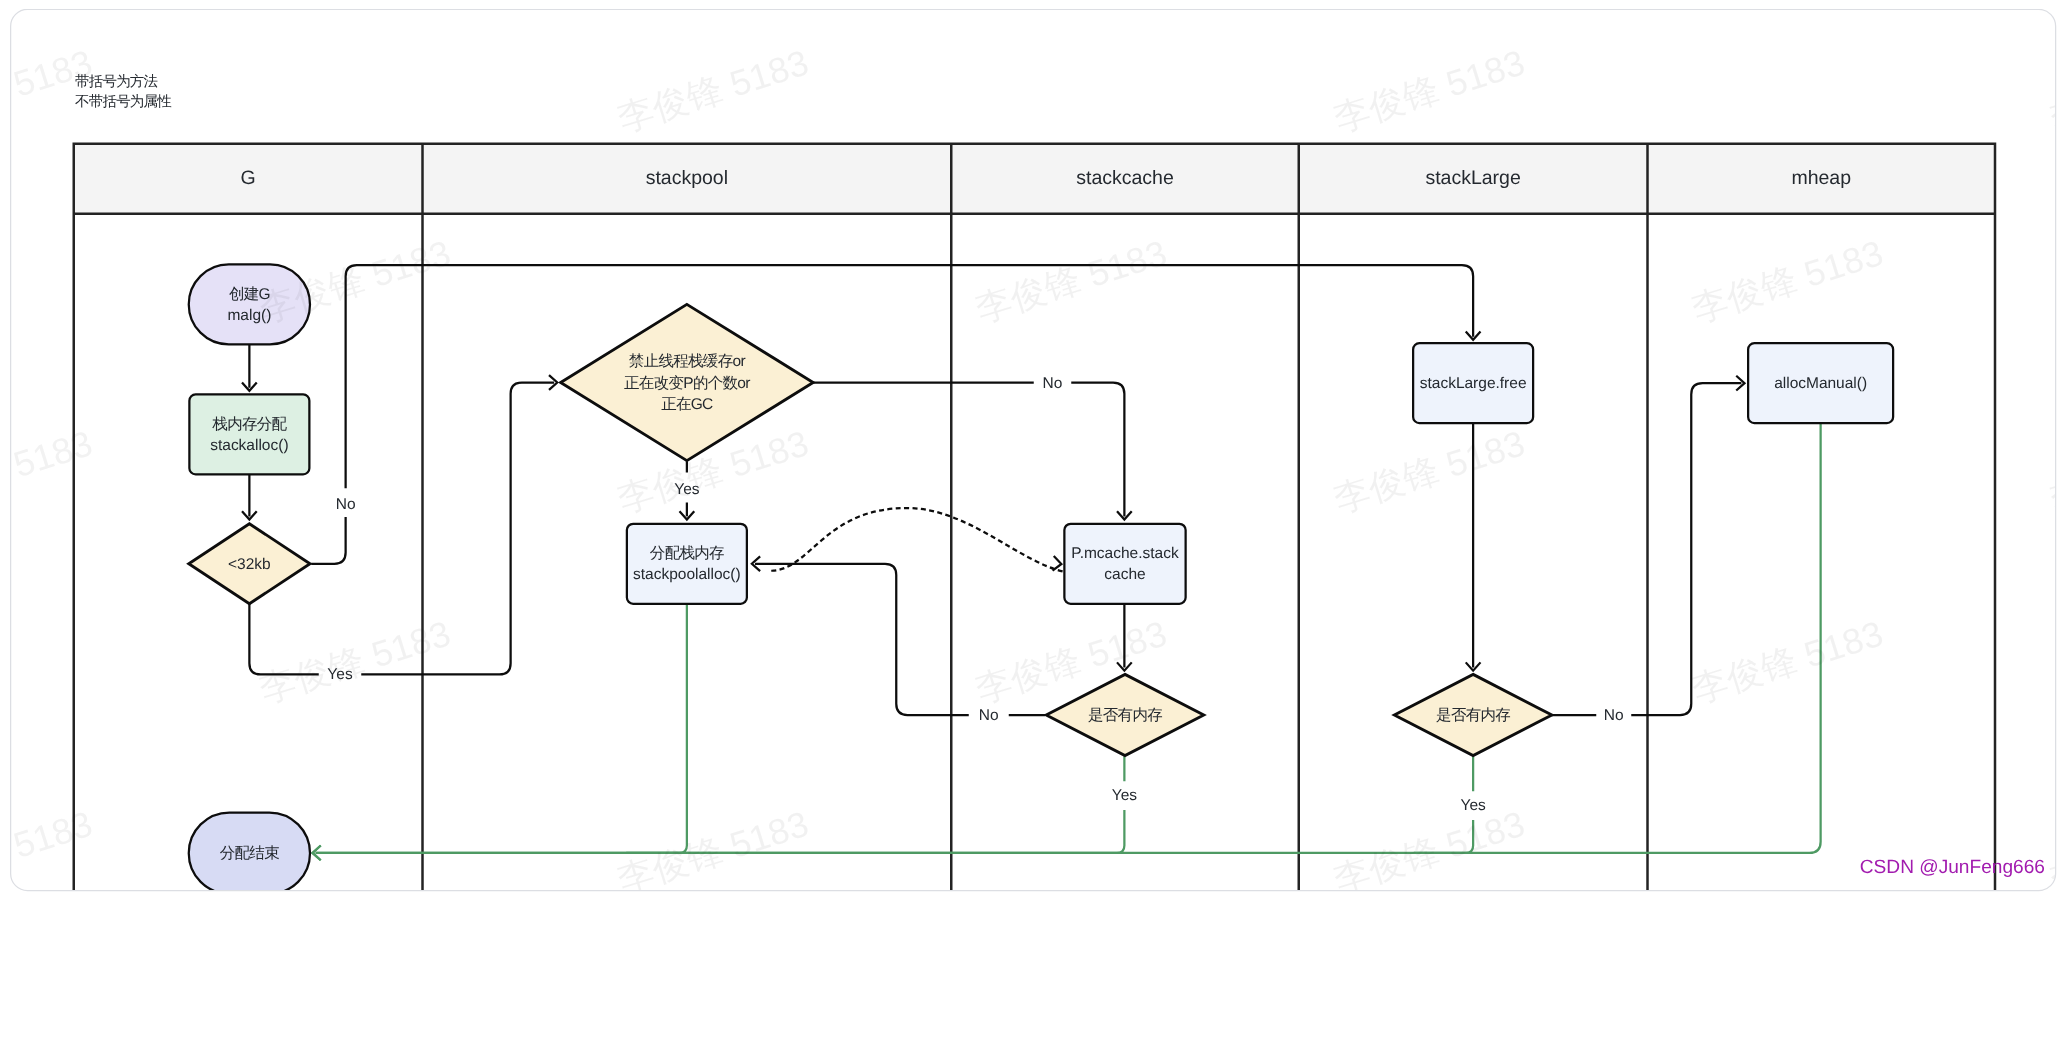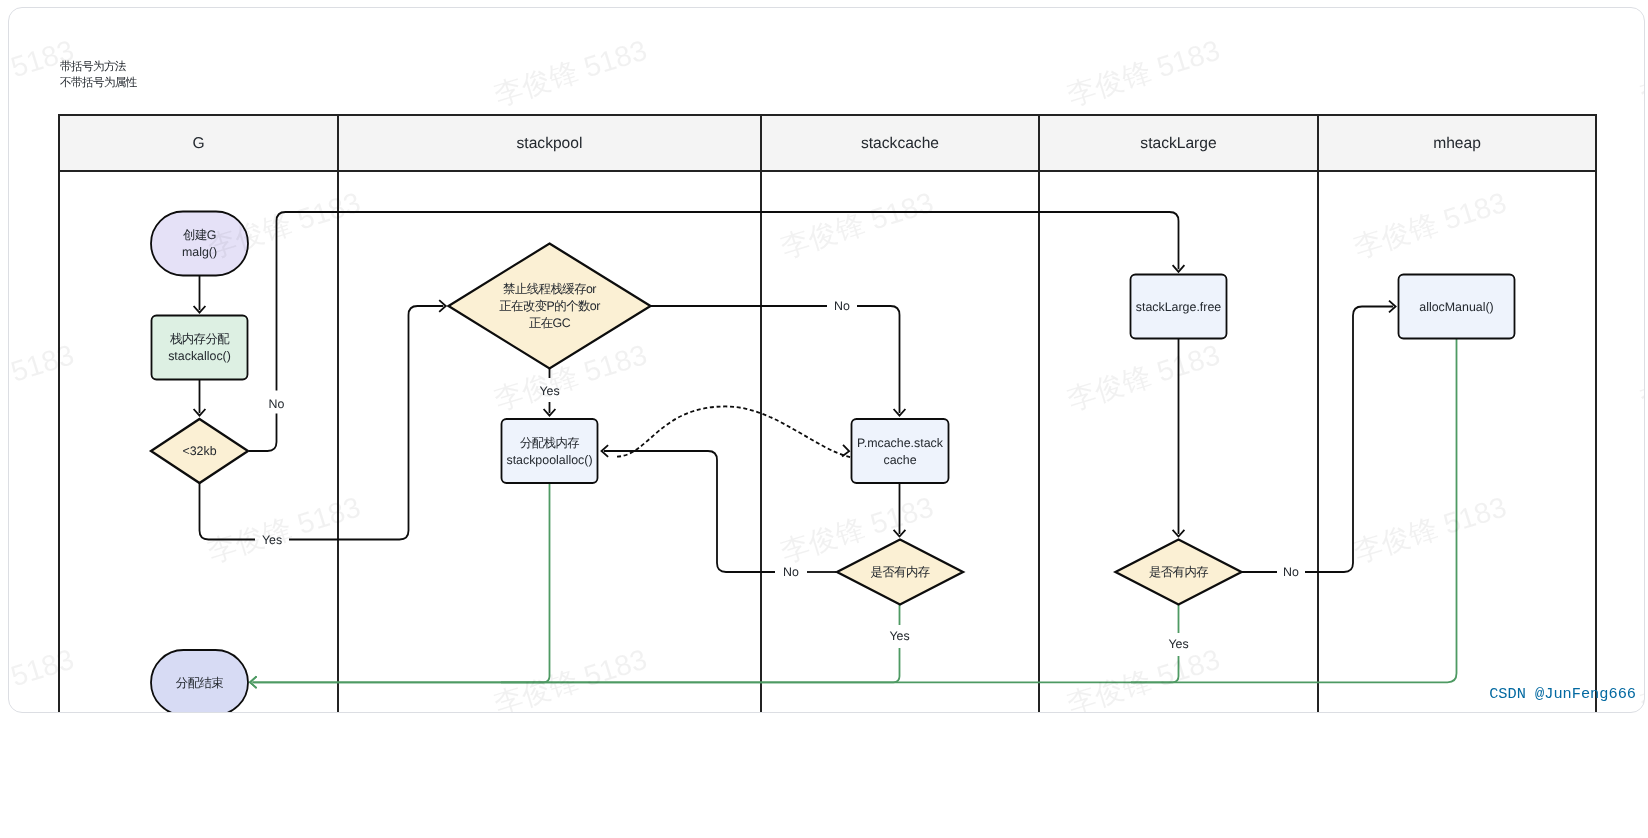--- a/index.html
+++ b/index.html
@@ -209,15 +209,15 @@
         <text x="850.8" y="835.25" transform="rotate(-17.3 850.8 835.25)" font-size="28.7" fill="#1a1a1a" opacity="0.055" text-anchor="middle">李俊锋 5183</text>
         <text x="1423.8" y="835.25" transform="rotate(-17.3 1423.8 835.25)" font-size="28.7" fill="#1a1a1a" opacity="0.055" text-anchor="middle">李俊锋 5183</text>
         <text x="1996.8" y="835.25" transform="rotate(-17.3 1996.8 835.25)" font-size="28.7" fill="#1a1a1a" opacity="0.055" text-anchor="middle">李俊锋 5183</text>
         <text x="2569.8" y="835.25" transform="rotate(-17.3 2569.8 835.25)" font-size="28.7" fill="#1a1a1a" opacity="0.055" text-anchor="middle">李俊锋 5183</text>
         <text x="-8.700000000000045" y="987.5" transform="rotate(-17.3 -8.700000000000045 987.5)" font-size="28.7" fill="#1a1a1a" opacity="0.055" text-anchor="middle">李俊锋 5183</text>
         <text x="564.3" y="987.5" transform="rotate(-17.3 564.3 987.5)" font-size="28.7" fill="#1a1a1a" opacity="0.055" text-anchor="middle">李俊锋 5183</text>
         <text x="1137.3" y="987.5" transform="rotate(-17.3 1137.3 987.5)" font-size="28.7" fill="#1a1a1a" opacity="0.055" text-anchor="middle">李俊锋 5183</text>
         <text x="1710.3" y="987.5" transform="rotate(-17.3 1710.3 987.5)" font-size="28.7" fill="#1a1a1a" opacity="0.055" text-anchor="middle">李俊锋 5183</text>
         <text x="2283.3" y="987.5" transform="rotate(-17.3 2283.3 987.5)" font-size="28.7" fill="#1a1a1a" opacity="0.055" text-anchor="middle">李俊锋 5183</text>
       </svg>
-    <div class="csdn" style="color: #0369a1; font-family: Liberation Mono, monospace;">CSDN @JunFeng666</div>
+    <div class="csdn" style="color: #a21caf;">CSDN @JunFeng666</div>
   </div>
 </div>
 
 </body></html>

